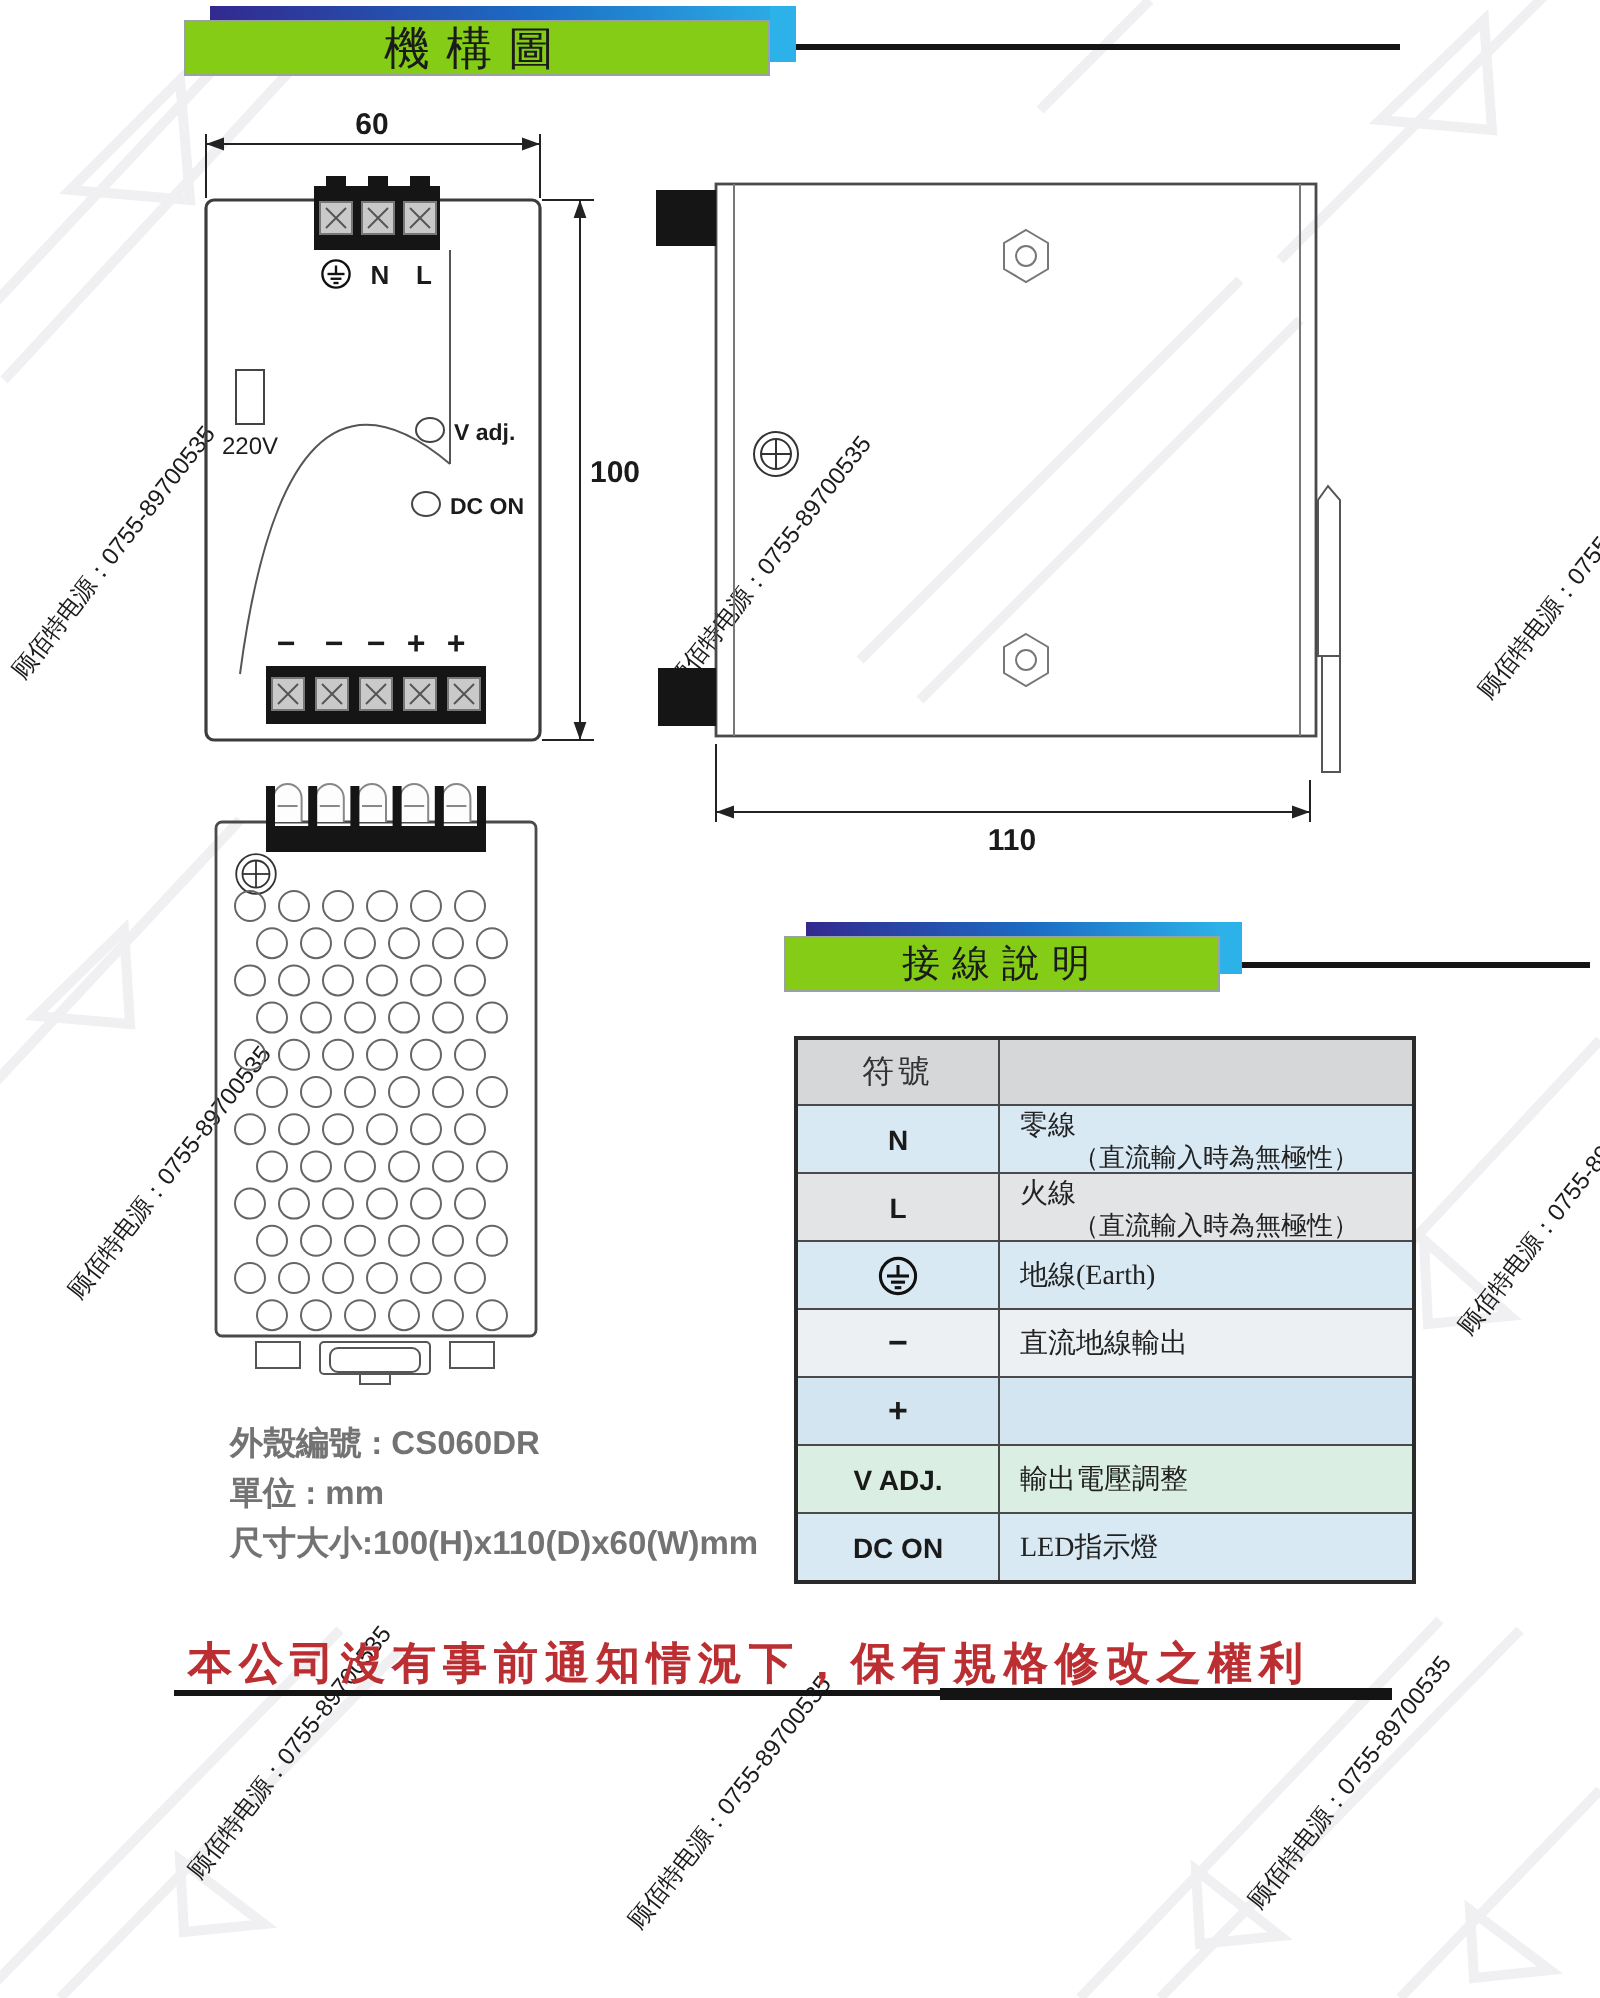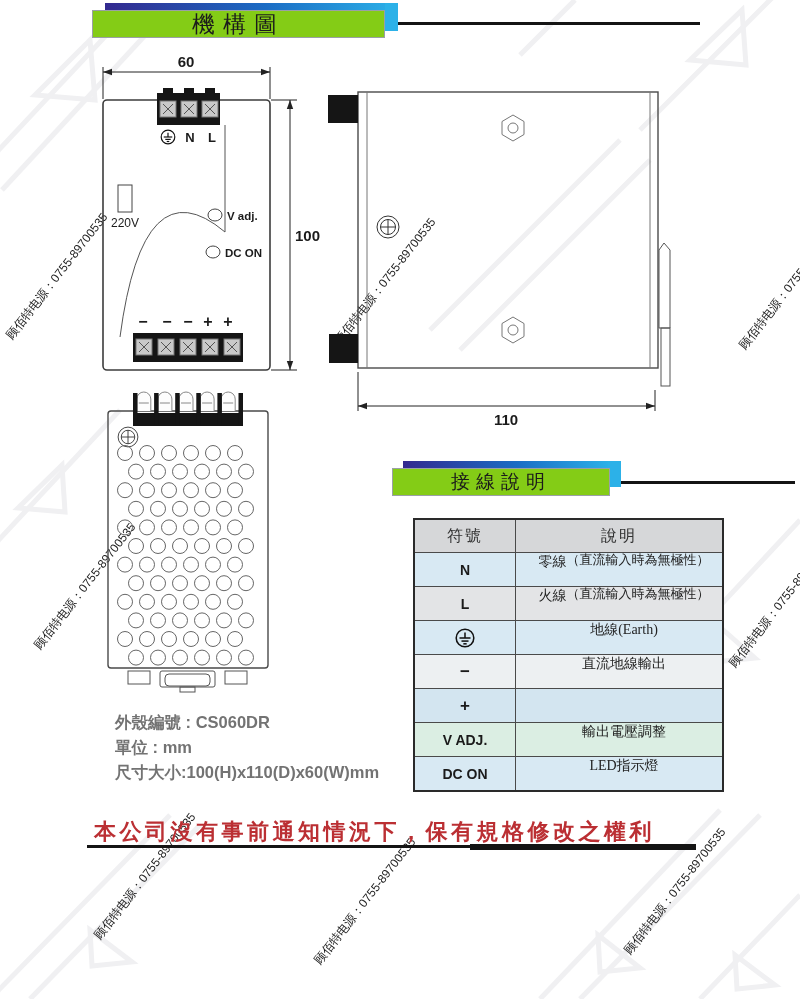--- a/index.html
+++ b/index.html
@@ -19,28 +19,28 @@
   
   text{font-family:"Liberation Sans",sans-serif;fill:#1b1b1b;}
   .dim{font-size:15px;font-weight:bold;}
   .lbl{font-size:13px;font-weight:bold;}
   .sml{font-size:12px;}
   .smb{font-size:11.5px;font-weight:bold;}
   .pol{font-size:16px;font-weight:bold;}
   
   .info{position:absolute;font-size:16.5px;font-weight:600;line-height:25px;color:#737373;}
   
-  .tbl{position:absolute;left:397px;top:518px;width:307px;border:2px solid #2a2a2a;background:#000000;margin-left:16px;}
+  .tbl{position:absolute;left:397px;top:518px;width:307px;border:2px solid #2a2a2a;background:#000000;}
   .trow{display:flex;height:33px;border-top:1px solid #4a4a4a;}
   .trow.first{border-top:none;height:32px;}
   .tsym{width:100px;border-right:1px solid #4a4a4a;display:flex;align-items:center;
         justify-content:center;font-weight:bold;font-size:14px;color:#1a1a1a;}
-  .tdesc{flex:1;display:flex;flex-direction:row;justify-content:center;
+  .tdesc{flex:1;display:flex;flex-direction:column;justify-content:center;
         padding-left:10px;font-family:"Liberation Serif",serif;font-size:14px;color:#222;}
-  .tdesc .l2{font-size:13px;line-height:14px;}
+  .tdesc .l2{font-size:13px;line-height:14px;text-align:center;}
   .thead{background:#d6d7d9;font-family:"Liberation Serif",serif;}
   .thead .tsym,.thead .tdesc{font-weight:normal;font-size:16px;letter-spacing:2px;color:#333;
         align-items:center;justify-content:center;flex-direction:row;padding-left:0;}
   .bg-blue{background:#d8e9f3;} .bg-gray{background:#e3e4e6;}
   .bg-white{background:#edf0f2;} .bg-green{background:#dbeee3;}
   .bg-blue2{background:#d3e5f0;}
   .big-sym{font-size:17px;}
   
   .notice{position:absolute;font-family:"Liberation Serif",serif;font-weight:600;
         font-size:22px;letter-spacing:3.5px;color:#bb2f33;white-space:nowrap;}
@@ -323,21 +323,20 @@
     <div class="endcap" style="left:216px;top:0;width:13px;height:26px;"></div>
     <div class="plate" style="left:0;top:7px;width:216px;height:26px;font-size:19px;letter-spacing:6px;text-align:center;">
       <span>接線說明</span>
     </div>
   </div>
   <div class="hline" style="left:621px;top:481px;width:174px;"></div>
 
   <div class="tbl">
     <div class="trow first thead">
       <div class="tsym">符號</div>
-      <div class="tdesc">說明</div>
     </div>
     <div class="trow bg-blue">
       <div class="tsym">N</div>
       <div class="tdesc">
         <div>零線</div>
         <div class="l2">（直流輸入時為無極性）</div>
       </div>
     </div>
     <div class="trow bg-gray">
       <div class="tsym">L</div>

